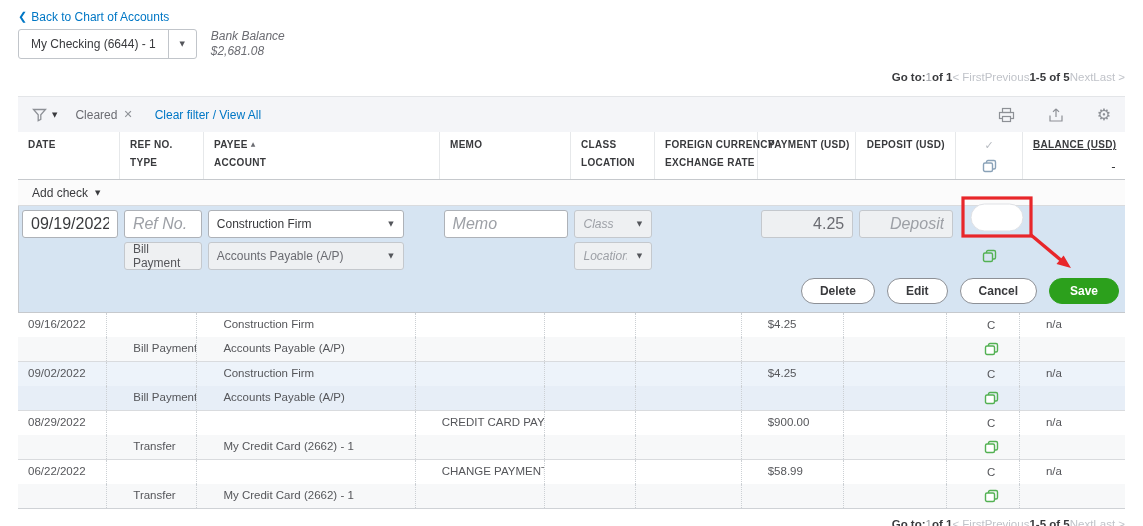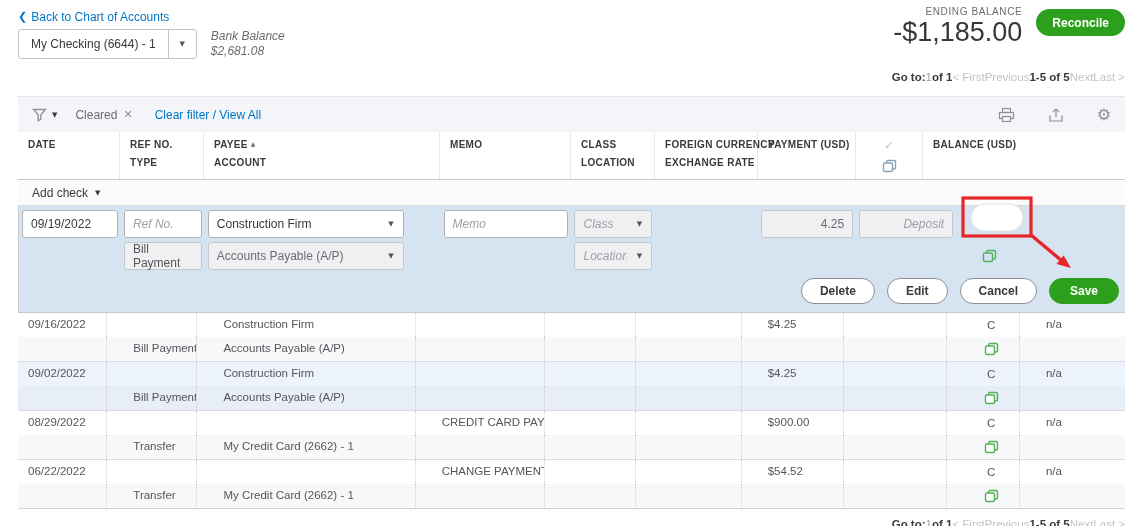--- a/index.html
+++ b/index.html
@@ -43,35 +43,35 @@
   .chip .x { color:#8d9096; font-size:11px; }
   .clear-link { color:#0077c5; margin-left:14px; cursor:pointer; }
   .bar-icons { margin-left:auto; display:flex; gap:33px; align-items:center; }
   .bar-icons svg { cursor:pointer; }
   
   .c-date{width:102px;} .c-ref{width:84px;} .c-payee{width:236px;} .c-memo{width:131px;}
   .c-class{width:84px;} .c-fc{width:103px;} .c-pay{width:98px;} .c-dep{width:100px;}
   .c-chk{width:67px;} .c-bal{width:102px;}
   .thead { display:flex; background:#fff; border-bottom:1px solid #c6c9cd; }
   .hcol { padding:7px 10px 6px 10px; border-right:1px solid #e6e8ea; display:flex; flex-direction:column; gap:7px; cursor:pointer; }
-  .hcol:last-child { border-right:none; }
+  .hcol:last-child { border-right:none;text-decoration:underline; }
   .hlab { font-size:10px; font-weight:bold; color:#393a3d; letter-spacing:0.3px; white-space:nowrap; }
   .hcol.num { text-align:right; } .hcol.ctr { text-align:center; align-items:center; }
   .sort-asc { font-size:6px; color:#6b6c72; margin-left:3px; vertical-align:2px; }
   .hcheck { color:#b6bac0; font-size:11px; }
   .add-row { height:26px; background:#fbfbfb; border-bottom:1px solid #d9dbde; display:flex; align-items:center;
     padding:0 14px; gap:7px; font-size:12px; color:#393a3d; cursor:pointer; }
   
   .edit-area { background:#d6e4f2; border-bottom:1px solid #c6c9cd; border-left:1px solid #c6c9cd; }
   .eline { display:flex; }
   .eline.l1 { padding-top:4px; }
   .eline.l2 { padding-top:4px; }
   .ecell { padding:0 3px; display:flex; }
   .inp { width:100%; height:28px; border:1px solid #aeb2b8; border-radius:3px; background:#fff;
-    font-size:12px; padding:0 8px; color:#393a3d; font-family:"Liberation Sans",sans-serif; }
+    font-size:16px; padding:0 8px; color:#393a3d; font-family:"Liberation Sans",sans-serif; }
   .inp::placeholder { font-style:italic; color:#9da0a6; }
   .inp.num { text-align:right; }
   .inp.gray { background:#eef0f2; border-color:#c4c8cd; color:#6b6c72; }
   .sel { height:28px; background:#fff; border:1px solid #aeb2b8; border-radius:3px; display:flex; align-items:stretch; cursor:pointer; }
   .sel .txt { flex:1; display:flex; align-items:center; padding:0 8px; font-size:12px; color:#393a3d; white-space:nowrap; overflow:hidden; }
   .sel .sarr { width:24px; display:flex; align-items:center; justify-content:center; font-size:7px; color:#54565b; }
   .sel.gray { background:#eef0f2; border-color:#c4c8cd; }
   .sel.gray .txt { color:#9da0a6; font-style:italic; }
   .sel.gray .txt.ro { color:#6b6c72; font-style:normal; }
   .rofield { height:28px; width:100%; background:#eef0f2; border:1px solid #c4c8cd; border-radius:3px;
@@ -114,27 +114,20 @@
         <div class="acct-select">
           <span class="val">My Checking (6644) - 1</span>
           <span class="arr uni">▼</span>
         </div>
         <div class="bank-bal">
           <div>Bank Balance</div>
           <div>$2,681.08</div>
         </div>
       </div>
     </div>
-    <div class="right-head">
-      <div class="ending">
-        <div class="lbl">ENDING BALANCE</div>
-        <div class="val">-$1,185.00</div>
-      </div>
-      <div><button class="btn-reconcile">Reconcile</button></div>
-    </div>
   </div>
 
   <div class="goto-row top">
     <span class="dark">Go to:</span>
     <span class="pg">1</span>
     <span class="plain">of 1</span>
     <span class="dim">&lt; First</span>
     <span class="dim">Previous</span>
     <span class="plain">1-5 of 5</span>
     <span class="dim">Next</span>
@@ -191,20 +184,24 @@
         <span class="hlab">LOCATION</span>
       </div>
       <div class="hcol c-fc num">
         <span class="hlab">FOREIGN CURRENCY</span>
         <span class="hlab">EXCHANGE RATE</span>
       </div>
       <div class="hcol c-pay num">
         <span class="hlab">PAYMENT (USD)</span>
         <span class="hlab">&nbsp;</span>
       </div>
+      <div class="hcol c-dep num">
+        <span class="hlab">DEPOSIT (USD)</span>
+        <span class="hlab">&nbsp;</span>
+      </div>
       <div class="hcol c-chk ctr">
         <span class="hcheck uni">✓</span>
         <svg width="15" height="14" viewBox="0 0 15 14">
           <rect x="4.5" y="1.5" width="9" height="8.5" rx="1.5" fill="none" stroke="#8aa2b8" stroke-width="1.4"></rect>
           <rect x="1.5" y="4" width="9" height="8.5" rx="1.5" fill="#fff" stroke="#8aa2b8" stroke-width="1.4"></rect>
         </svg>
       </div>
       <div class="hcol c-bal num">
         <span class="hlab">BALANCE (USD)</span>
         <span class="hlab">&nbsp;</span>
@@ -386,21 +383,21 @@
   </div>
 
   <div class="trow">
     <div class="tline l1">
       <div class="cell c-date">06/22/2022</div>
       <div class="cell c-ref"></div>
       <div class="cell c-payee"></div>
       <div class="cell c-memo">CHANGE PAYMENT APP ...</div>
       <div class="cell c-class"></div>
       <div class="cell c-fc"></div>
-      <div class="cell c-pay num">$54.52</div>
+      <div class="cell c-pay num">$58.99</div>
       <div class="cell c-dep num"></div>
       <div class="cell c-chk ctr">C</div>
       <div class="cell c-bal num">n/a</div>
     </div>
     <div class="tline l2">
       <div class="cell c-date"></div>
       <div class="cell c-ref">Transfer</div>
       <div class="cell c-payee">My Credit Card (2662) - 1</div>
       <div class="cell c-memo"></div>
       <div class="cell c-class"></div>

